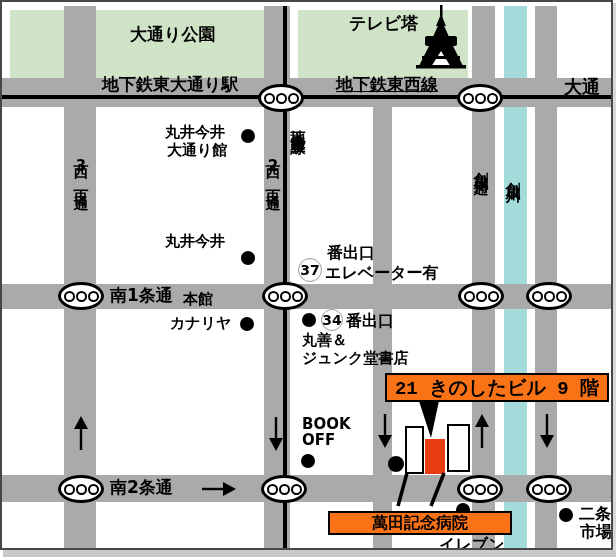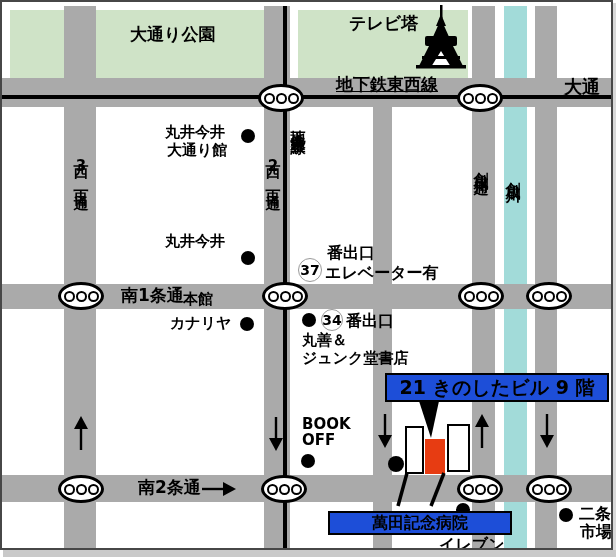--- a/index.html
+++ b/index.html
@@ -27,23 +27,23 @@
        white-space:nowrap;z-index:5;text-align:right;}
   .lg{font-size:17px;}
   .vlabel{position:absolute;writing-mode:vertical-rl;text-orientation:upright;
        font-weight:bold;font-size:15px;line-height:1;letter-spacing:3px;z-index:5;}
   .dot{position:absolute;width:14px;height:14px;background:#000;border-radius:50%;z-index:5;}
   .numcircle{position:absolute;width:24px;height:24px;border:1.5px solid #9a9a9a;border-radius:50%;
        background:#fff;display:flex;align-items:center;justify-content:center;
        font-weight:bold;font-size:14px;z-index:5;box-sizing:border-box;}
   .bldg{position:absolute;background:#fff;border:2.5px solid #000;z-index:5;box-sizing:border-box;}
   .bldg-red{position:absolute;background:var(--highlight_red,#e73c12);z-index:5;}
-  .callout{position:absolute;background:#1d4ed8;border:2.5px solid #000;z-index:7;display:flex;
+  .callout{position:absolute;background:#f97316;border:2.5px solid #000;z-index:7;display:flex;
        align-items:center;justify-content:center;font-weight:bold;white-space:nowrap;
-       box-sizing:border-box;}
+       box-sizing:border-box;font-family:Liberation Mono, monospace;}
   .icon-svg{position:absolute;z-index:6;}
 </style>
 </head>
 <body>
 
 <div class="stage">
   <div class="map">
 
     <div class="park" style="left:8px;top:8px;width:54px;height:70px;"></div>
     <div class="park" style="left:94px;top:8px;width:174px;height:70px;"></div>
@@ -121,24 +121,25 @@
       <polygon points="29,14 20,34 38,34" fill="#000"></polygon>
       <rect x="13" y="31" width="32" height="10" rx="2" fill="#000"></rect>
       <polygon points="17,41 41,41 52,63 6,63" fill="#000"></polygon>
       <polygon points="29,46 39,62 19,62" fill="#fff"></polygon>
       <rect x="10" y="51" width="38" height="3" fill="#000"></rect>
       <rect x="4" y="60" width="50" height="3.5" fill="#000"></rect>
     </svg>
 
     <div class="hlabel lg" style="left:128px;top:23px;">大通り公園</div>
     <div class="hlabel lg" style="left:347px;top:12px;">テレビ塔</div>
+    <div class="hlabel lg" style="left:100px;top:73px;">地下鉄東大通り駅</div>
     <div class="hlabel lg" style="left:334px;top:73px;text-decoration:underline;">地下鉄東西線</div>
     <div class="hlabel lg" style="left:562px;top:75px;font-size:18px;">大通</div>
-    <div class="hlabel lg" style="left:108px;top:284px;margin-left:11px;">南1条通</div>
-    <div class="hlabel lg" style="left:108px;top:476px;margin-left:28px;">南2条通</div>
+    <div class="hlabel lg" style="left:108px;top:284px;">南1条通</div>
+    <div class="hlabel lg" style="left:108px;top:476px;">南2条通</div>
 
     <div class="vlabel" style="left:71px;top:152px;">西3丁目通</div>
     <div class="vlabel" style="left:263px;top:152px;">西2丁目通</div>
     <div class="vlabel" style="left:288px;top:116px;letter-spacing:2px;">地下鉄東豊線</div>
     <div class="vlabel" style="left:471px;top:158px;">創成川通</div>
     <div class="vlabel" style="left:503px;top:168px;">創成川</div>
 
     <div class="hlabel" style="left:163px;top:122px;">丸井今井</div>
     <div class="hlabel" style="left:165px;top:140px;">大通り館</div>
     <div class="dot" style="left:239px;top:127px;"></div>

